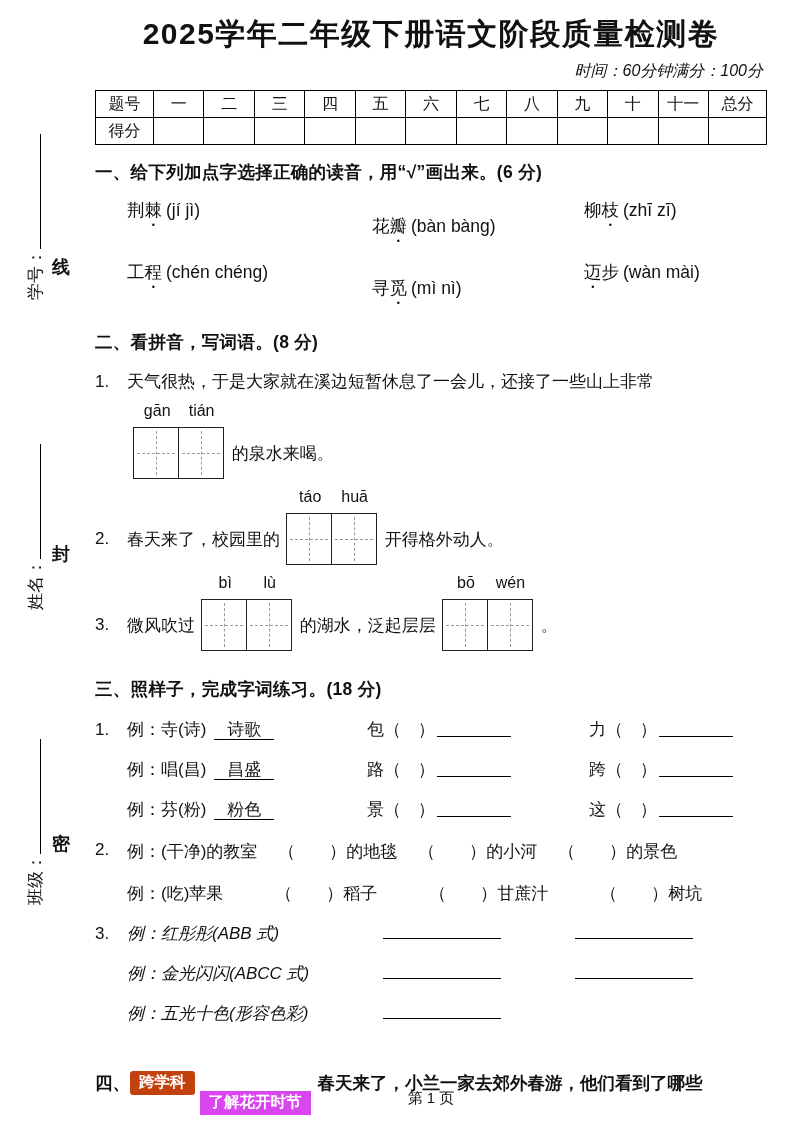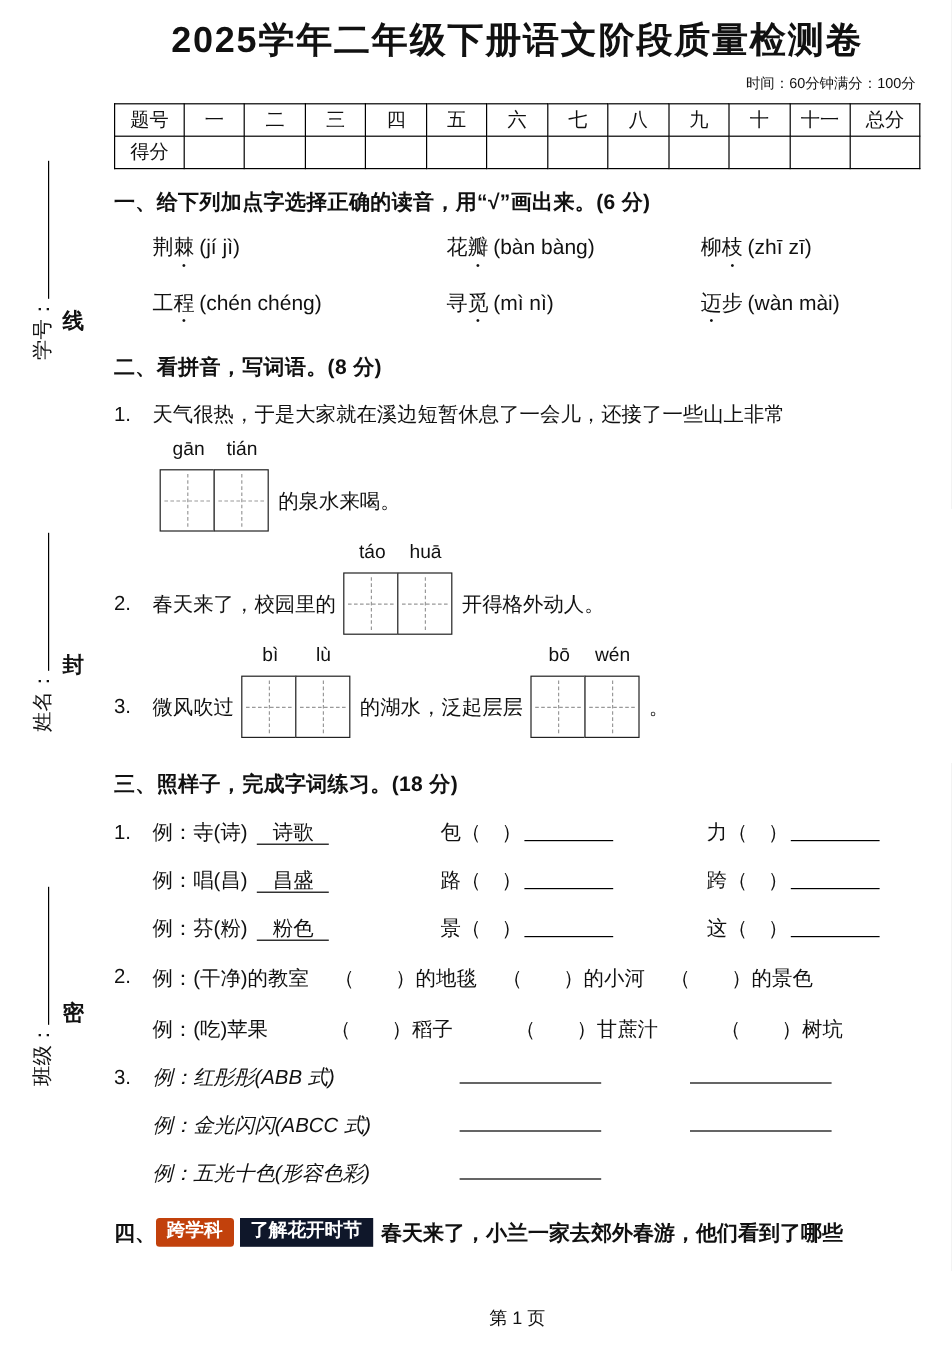--- a/index.html
+++ b/index.html
@@ -17,36 +17,36 @@
     transform:rotate(-90deg); transform-origin:0 0;
   }
   .seal-line { display:inline-block; width:115px; height:15px; border-bottom:1.3px solid #000; vertical-align:baseline; }
   .seal-char { position:absolute; left:52px; font-size:18px; font-weight:bold; color:#111; }
   .sc1 { top:255px; } .sc2 { top:542px; } .sc3 { top:832px; }
   .sf1 { top:300px; } .sf2 { top:610px; } .sf3 { top:905px; }
 
   
   .title { text-align:center; font-size:30px; font-weight:bold; letter-spacing:1.5px; line-height:1.2; }
   .subtitle { text-align:center; font-size:24px; font-weight:bold; margin-top:5px; letter-spacing:2px; }
-  .time-line { text-align:right; font-size:12px; margin-top:9px; padding-right:4px; }
+  .time-line { text-align:right; font-size:16px; margin-top:9px; padding-right:4px;font-style:italic; }
 
   
   table.score-table { border-collapse:collapse; width:100%; margin-top:8px; table-layout:fixed; }
   .score-table td { border:1.2px solid #000; height:27px; text-align:center; font-size:16px; vertical-align:middle; }
   .score-table td.wcol { width:58px; }
 
   
   .sec-title { font-weight:bold; font-size:17.5px; margin-top:15px; letter-spacing:0.3px; }
   .sec-title.mt-lg { margin-top:22px; }
   .sec-title.mt-xl { margin-top:26px; }
 
   
   .s1-row { display:flex; margin-top:14px; padding-left:32px; font-size:17.5px; }
   .s1-item { flex:none; }
-  .s1-item.c1 { width:245px; } .s1-item.c2 { width:212px; }
+  .s1-item.c1 { width:245px; } .s1-item.c2 { width:212px;margin-top:16px; }
   .s1-item .w { margin-right:4px; }
   .dotted {
     text-emphasis:filled dot; text-emphasis-position:under right;
     -webkit-text-emphasis:filled dot; -webkit-text-emphasis-position:under right;
   }
 
   
   .numline { display:flex; align-items:center; font-size:17px; }
   .qnum { flex:none; width:32px; }
 
@@ -74,21 +74,21 @@
   .p2-row.wide-gap { gap:52px; }
   .p3-row { display:flex; margin-top:17px; font-size:17px; align-items:baseline; }
   .p3-row .lbl { flex:none; width:256px;font-style:italic; }
   .p3-row .blank { margin-right:74px; }
 
   
   .s4-row { display:flex; align-items:center; margin-top:26px; font-size:17.5px; font-weight:bold; }
   .s4-num { flex:none; }
   .badge { display:inline-block; color:#fff; font-size:15.5px; font-weight:bold; padding:2px 9px 3px; line-height:1.2; }
   .badge.b1 { background:#c2410c; border-radius:3px; margin-right:5px; }
-  .badge.b2 { background:#0f172a; margin-right:7px; }
+  .badge.b2 { background:#d946ef; margin-right:7px;margin-top:40px; }
 
   .footer { position:absolute; bottom:14px; left:95px; width:672px; text-align:center; font-size:15px; color:#111; }
 </style>
 </head>
 <body>
 
 <div class="page">
 
   <div class="seal-field sf1">
     <span>学号：</span><span class="seal-line"></span>

